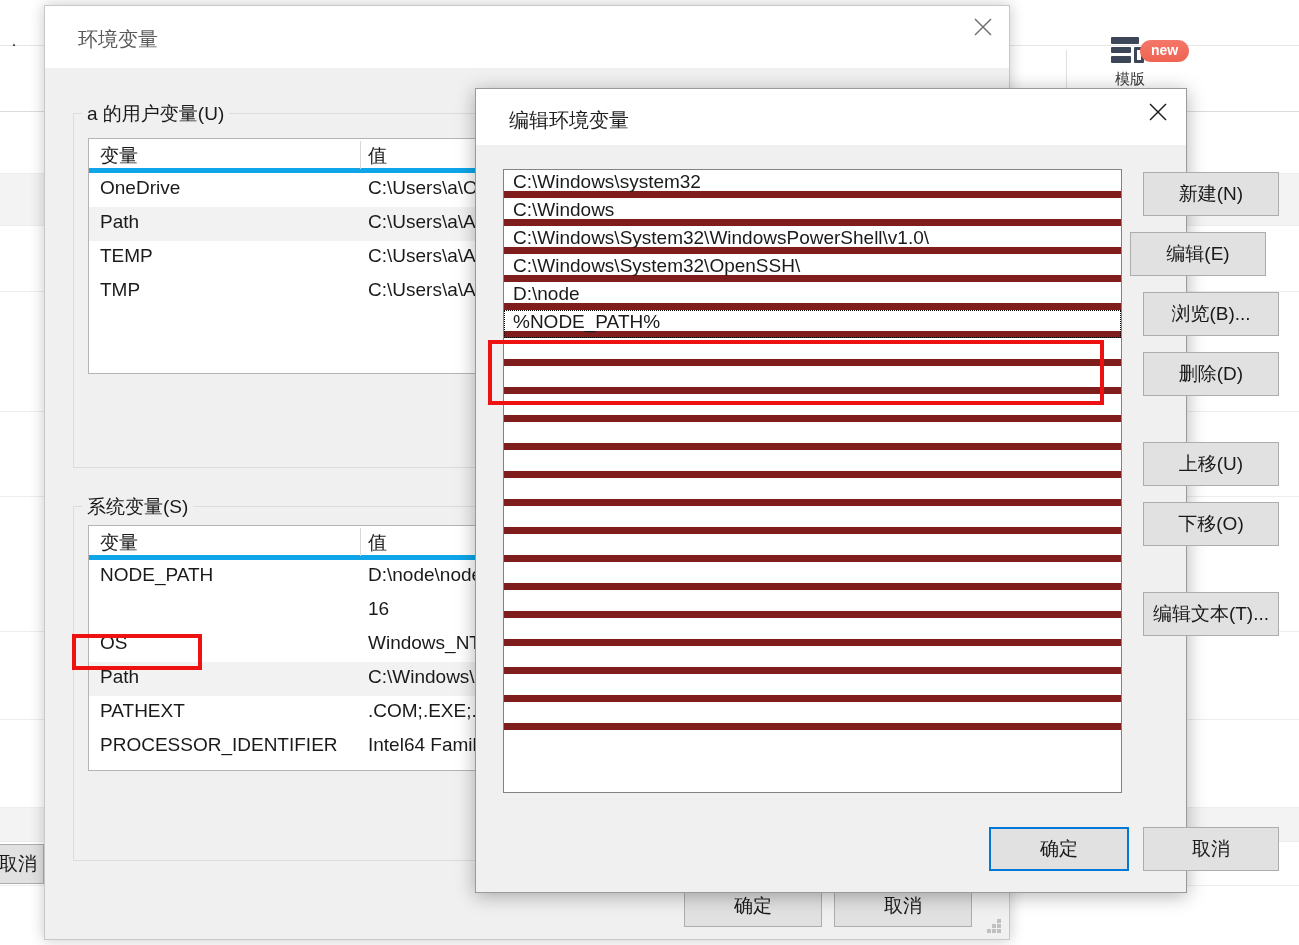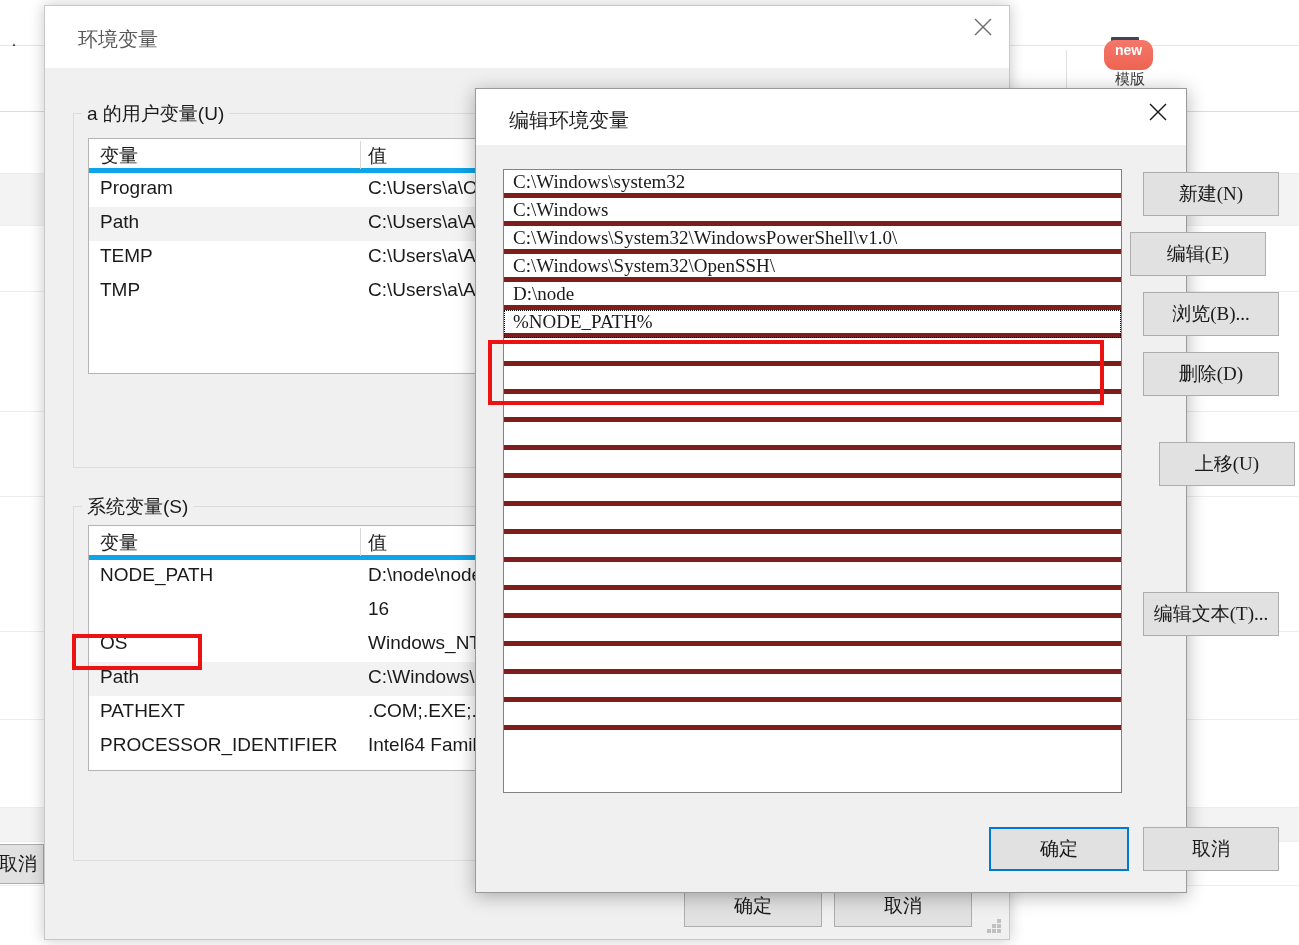--- a/index.html
+++ b/index.html
@@ -40,24 +40,24 @@
   .tpl-icon i {
     position: absolute; background: #3d4559; display: block; border-radius: 1px;
   }
   .tpl-icon i.r1 { left: 0; top: 1px;  width: 28px; height: 7px; }
   .tpl-icon i.r2 { left: 0; top: 11px; width: 20px; height: 6px; }
   .tpl-icon i.r3 { left: 0; top: 20px; width: 20px; height: 7px; }
   .tpl-icon i.r4 { left: 23px; top: 11px; width: 10px; height: 16px;
                    background: transparent; border: 3px solid #3d4559; }
   .tpl-label { font-size: 15px; color: #3a3a3a; }
   .new-badge {
-    position: absolute; left: 1104px; top: 40px;
+    position: absolute; left: 1140px; top: 40px;
     background: linear-gradient(180deg,#f4776a,#ef6352);
     color: #fff; font-size: 14px; font-weight: bold;
-    padding: 2px 11px 11px; border-radius: 11px; line-height: 1.2;
+    padding: 2px 11px 3px; border-radius: 11px; line-height: 1.2;
   }
   .bg-rows { position: absolute; left: 0; top: 112px; width: 1299px; bottom: 0; }
   .bg-row { width: 100%; border-bottom: 1px solid #ededed; background: #fff; }
   .bg-row.alt { background: #f3f3f3; }
   .bg-btn-left {
     position: absolute; left: -46px; top: 844px; width: 90px; height: 40px;
     background: #e1e1e1; border: 1px solid #adadad;
     display: flex; align-items: center; justify-content: flex-end;
     padding-right: 6px; font-size: 19px; color: #1a1a1a;
   }
@@ -133,29 +133,28 @@
     display: flex; align-items: center; justify-content: center;
     cursor: pointer; padding: 0;
   }
   .btn.default { border: 2px solid #0078d7; background: #e1e1e1; }
 
   
   #dlg-edit {
     left: 475px; top: 88px; width: 712px; height: 805px;
     border: 1px solid #9a9a9a;
     box-shadow: 0 3px 18px rgba(0,0,0,0.30);
-    font-family: Liberation Serif, serif;
   }
   #dlg-edit .dlg-titlebar { height: 56px; }
   .plist {
     position: absolute; left: 27px; top: 80px; width: 619px; height: 624px;
     background: #ffffff; border: 1px solid #828282; overflow: hidden;
   }
   .plist-row {
-    position: relative; height: 28px; border-bottom: 5px solid #7f1d1d;
+    position: relative; height: 28px; border-bottom: 7px solid #7f1d1d;
     white-space: nowrap;
   }
   .plist-row span {
     position: absolute; left: 9px; top: 1px;
     font-size: 19px; color: #1a1a1a;
   }
   .plist-row.focus { outline: 1px dotted #000; outline-offset: -1px; }
 
   .grip {
     position: absolute; right: 6px; bottom: 5px; width: 14px; height: 14px;
@@ -218,21 +217,21 @@
     </div>
 
     <div class="lv" style="left:43px; top:132px; width:404px; height:236px;">
       <div class="lv-head">
         <div class="divider"></div>
         <div class="c1">变量</div>
         <div class="c2">值</div>
       </div>
       <div id="user-rows">
           <div class="lv-row">
-            <div class="name">Program</div>
+            <div class="name">OneDrive</div>
             <div class="val">C:\Users\a\On</div>
           </div>
           <div class="lv-row sel">
             <div class="name">Path</div>
             <div class="val">C:\Users\a\Ap</div>
           </div>
           <div class="lv-row">
             <div class="name">TEMP</div>
             <div class="val">C:\Users\a\Ap</div>
           </div>
@@ -382,22 +381,25 @@
     </button>
     <button class="btn" style="position:absolute; left:654px; top:143px; width:136px; height:44px;">
       <span>编辑(E)</span>
     </button>
     <button class="btn" style="position:absolute; left:667px; top:203px; width:136px; height:44px;">
       <span>浏览(B)...</span>
     </button>
     <button class="btn" style="position:absolute; left:667px; top:263px; width:136px; height:44px;">
       <span>删除(D)</span>
     </button>
-    <button class="btn" style="position:absolute; left:683px; top:353px; width:136px; height:44px;text-align:center;">
+    <button class="btn" style="position:absolute; left:667px; top:353px; width:136px; height:44px;text-align:center;">
       <span>上移(U)</span>
+    </button>
+    <button class="btn" style="position:absolute; left:667px; top:413px; width:136px; height:44px;">
+      <span>下移(O)</span>
     </button>
     <button class="btn" style="position:absolute; left:667px; top:503px; width:136px; height:44px;">
       <span>编辑文本(T)...</span>
     </button>
 
     <button class="btn default" style="position:absolute; left:513px; top:738px; width:140px; height:44px;">
       <span>确定</span>
     </button>
     <button class="btn" style="position:absolute; left:667px; top:738px; width:136px; height:44px;">
       <span>取消</span>

